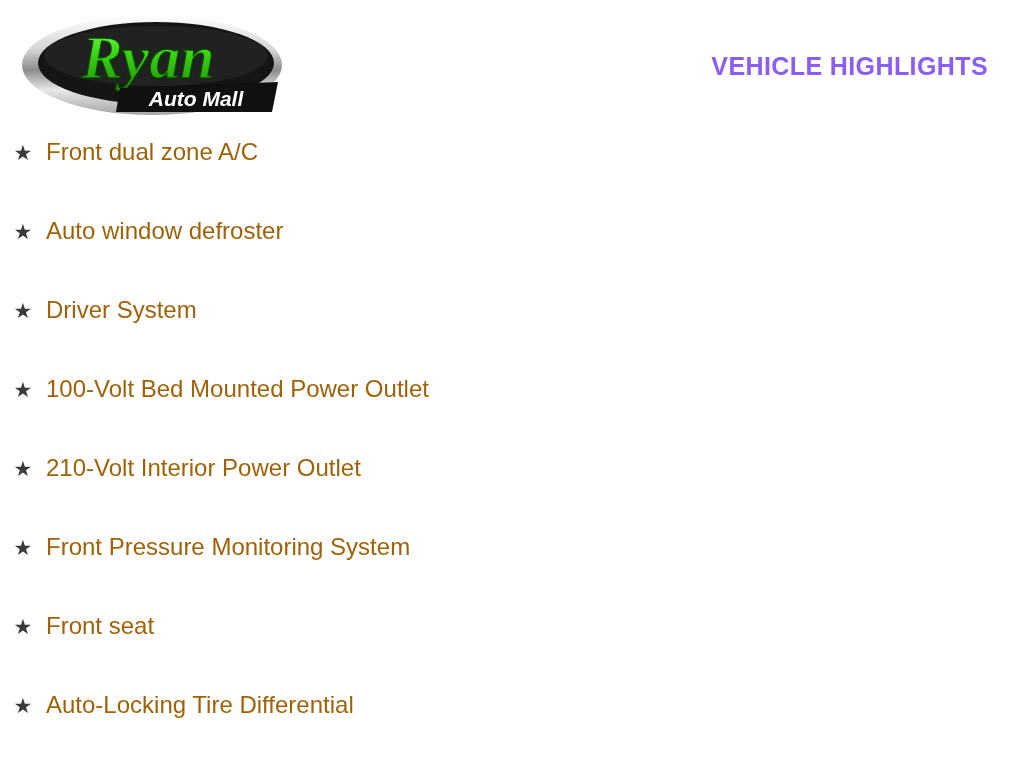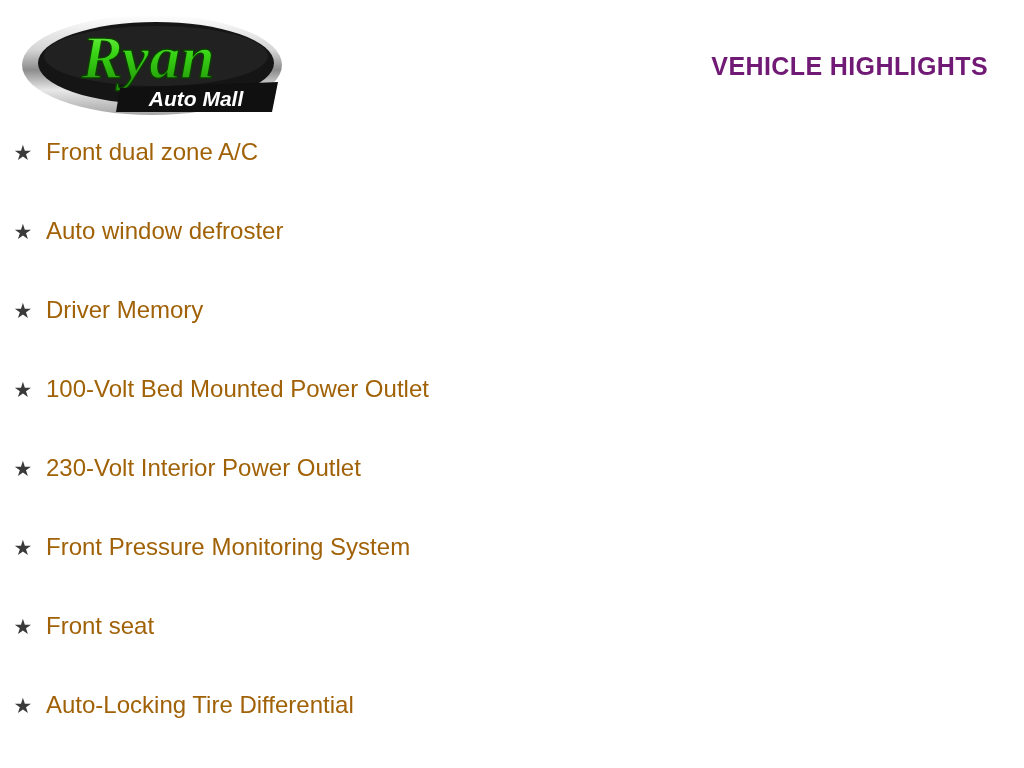--- a/index.html
+++ b/index.html
@@ -35,21 +35,21 @@
   .logo svg {
     display: block;
   }
   .header-title {
     position: absolute;
     right: 36px;
     top: 52px;
     font-size: 25px;
     font-weight: bold;
     letter-spacing: 0.4px;
-    color: #701a75;
+    color: #8b5cf6;
     white-space: nowrap;
   }
 
   
   .highlights {
     position: absolute;
     left: 0;
     top: 140px;
     width: 1024px;
   }
@@ -119,31 +119,31 @@
       <span class="highlight-label">Front dual zone A/C</span>
     </div>
 
     <div class="highlight-row">
       <span class="bullet">★</span>
       <span class="highlight-label">Auto window defroster</span>
     </div>
 
     <div class="highlight-row">
       <span class="bullet">★</span>
-      <span class="highlight-label">Driver Memory</span>
+      <span class="highlight-label">Driver System</span>
     </div>
 
     <div class="highlight-row">
       <span class="bullet">★</span>
       <span class="highlight-label">100-Volt Bed Mounted Power Outlet</span>
     </div>
 
     <div class="highlight-row">
       <span class="bullet">★</span>
-      <span class="highlight-label">230-Volt Interior Power Outlet</span>
+      <span class="highlight-label">210-Volt Interior Power Outlet</span>
     </div>
 
     <div class="highlight-row">
       <span class="bullet">★</span>
       <span class="highlight-label">Front Pressure Monitoring System</span>
     </div>
 
     <div class="highlight-row">
       <span class="bullet">★</span>
       <span class="highlight-label">Front seat</span>

